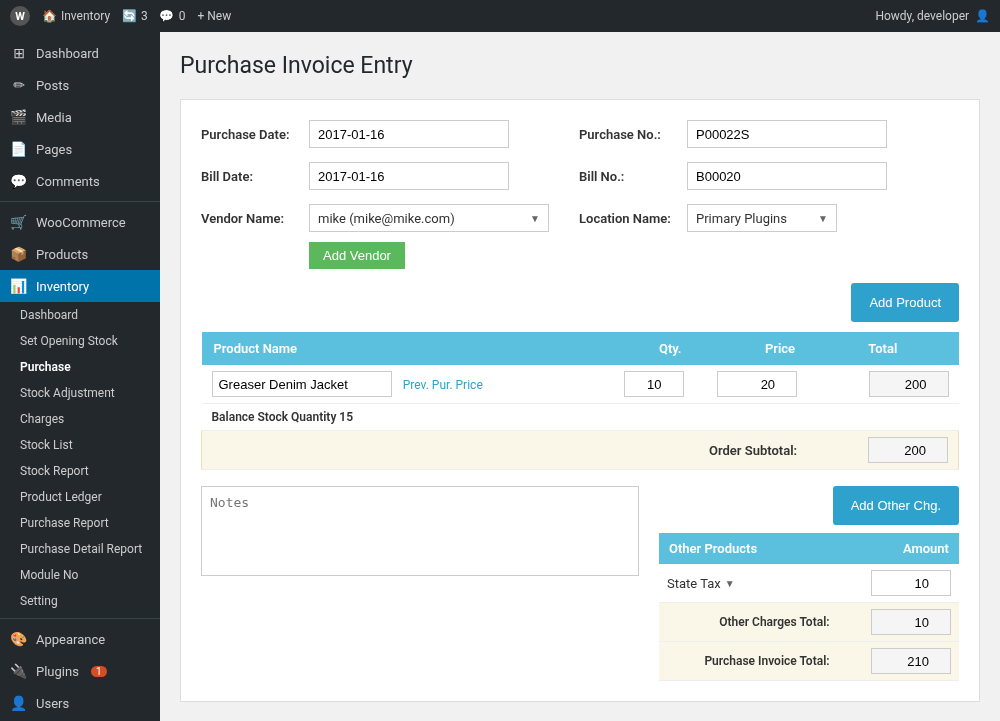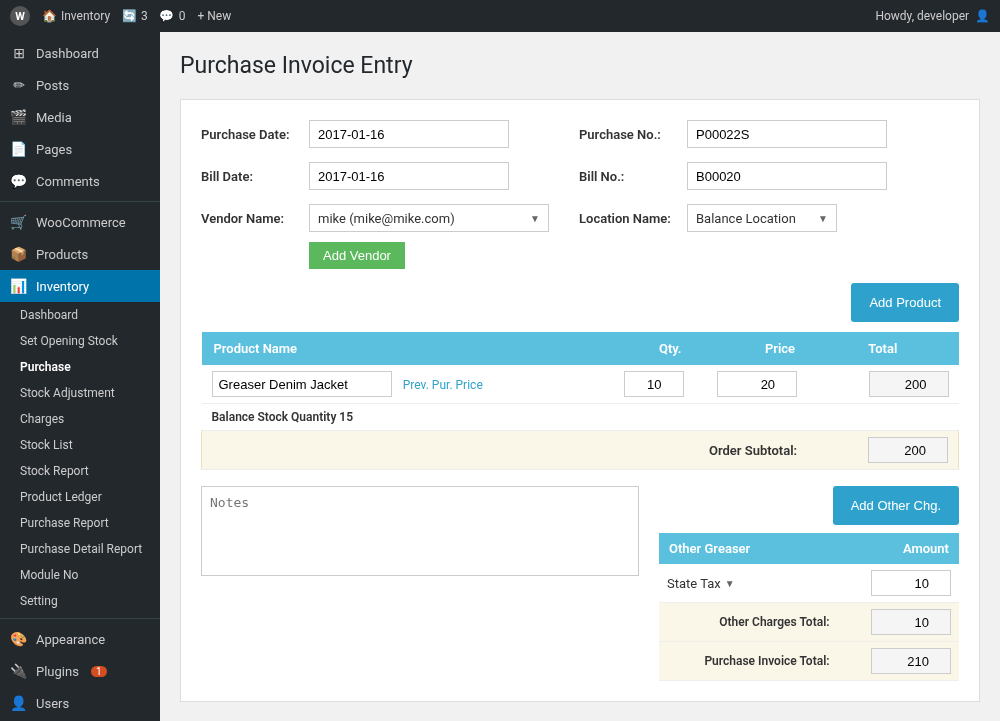--- a/index.html
+++ b/index.html
@@ -417,21 +417,21 @@
             <label>Vendor Name:</label>
             <div class="form-input-select">
               <span>mike (mike@mike.com)</span>
               <span class="select-arrow">▼</span>
             </div>
           </div>
 
           <div class="form-group" style="margin-left: 0;">
             <label>Location Name:</label>
             <div class="form-input-select form-input-select-small">
-              <span>Balance Location</span>
+              <span>Primary Plugins</span>
               <span class="select-arrow">▼</span>
             </div>
           </div>
         </div>
         <button class="btn-add-vendor">Add Vendor</button>
       </div>
 
       <div class="toolbar-right">
         <button class="btn-primary">Add Product</button>
       </div>
@@ -478,21 +478,21 @@
         <div class="notes-section">
           <textarea class="notes-textarea" placeholder="Notes" style=""></textarea>
         </div>
         <div class="other-charges-section">
           <div class="add-other-chg-row">
             <button class="btn-primary">Add Other Chg.</button>
           </div>
           <table class="other-charges-table">
             <thead>
               <tr>
-                <th>Other Greaser</th>
+                <th>Other Products</th>
                 <th class="right">Amount</th>
               </tr>
             </thead>
             <tbody>
               <tr>
                 <td>
                   <div class="charge-select">
                     <span>State Tax</span>
                     <span class="arrow">▼</span>
                   </div>

